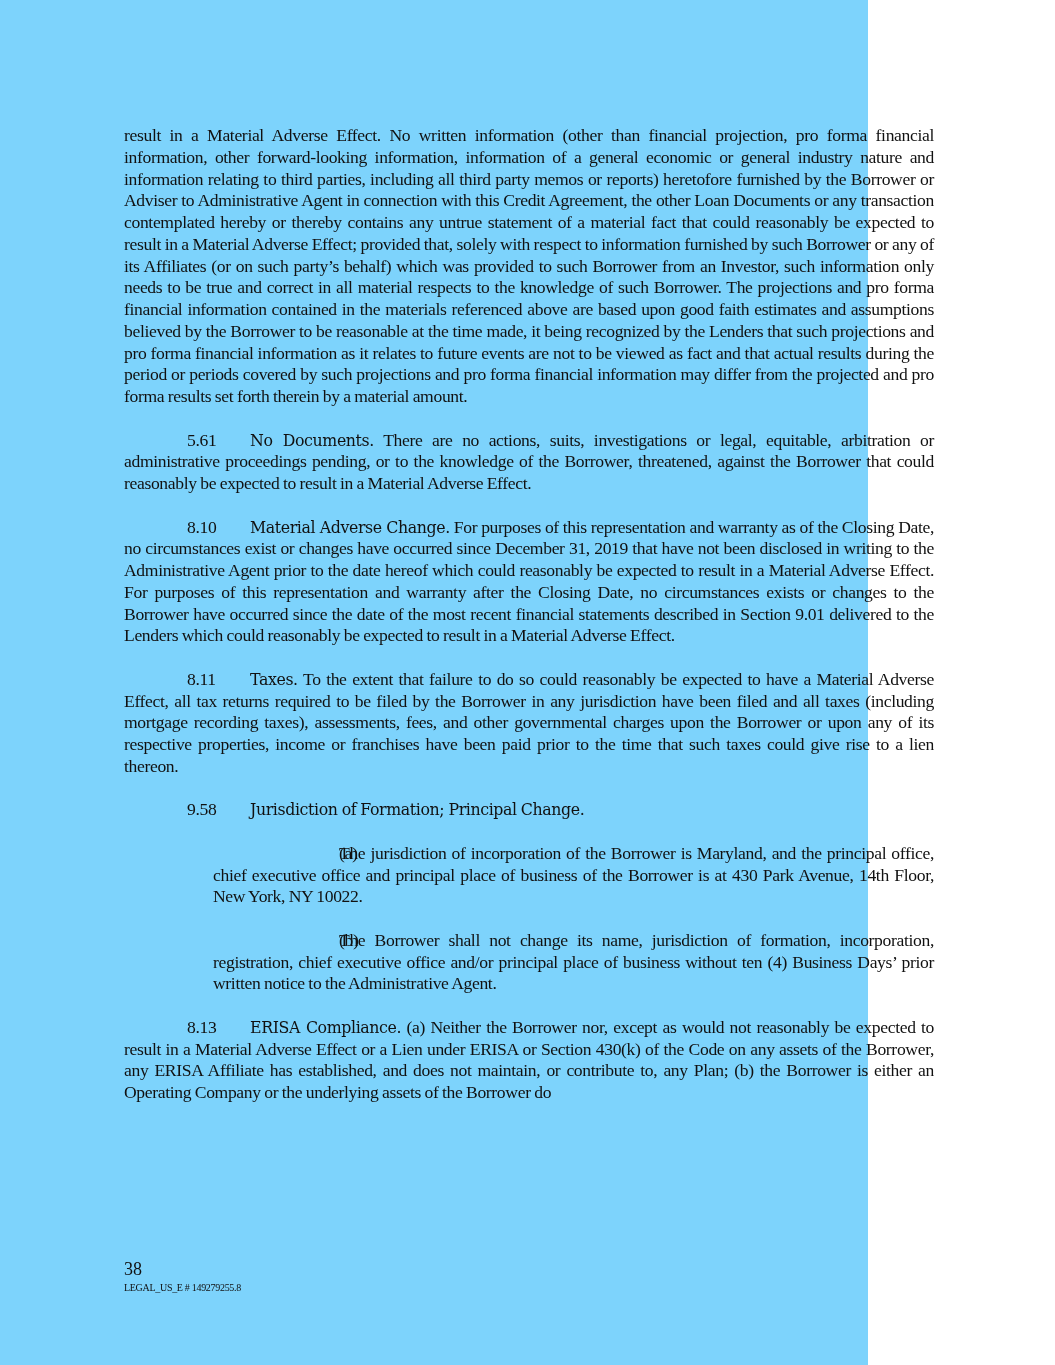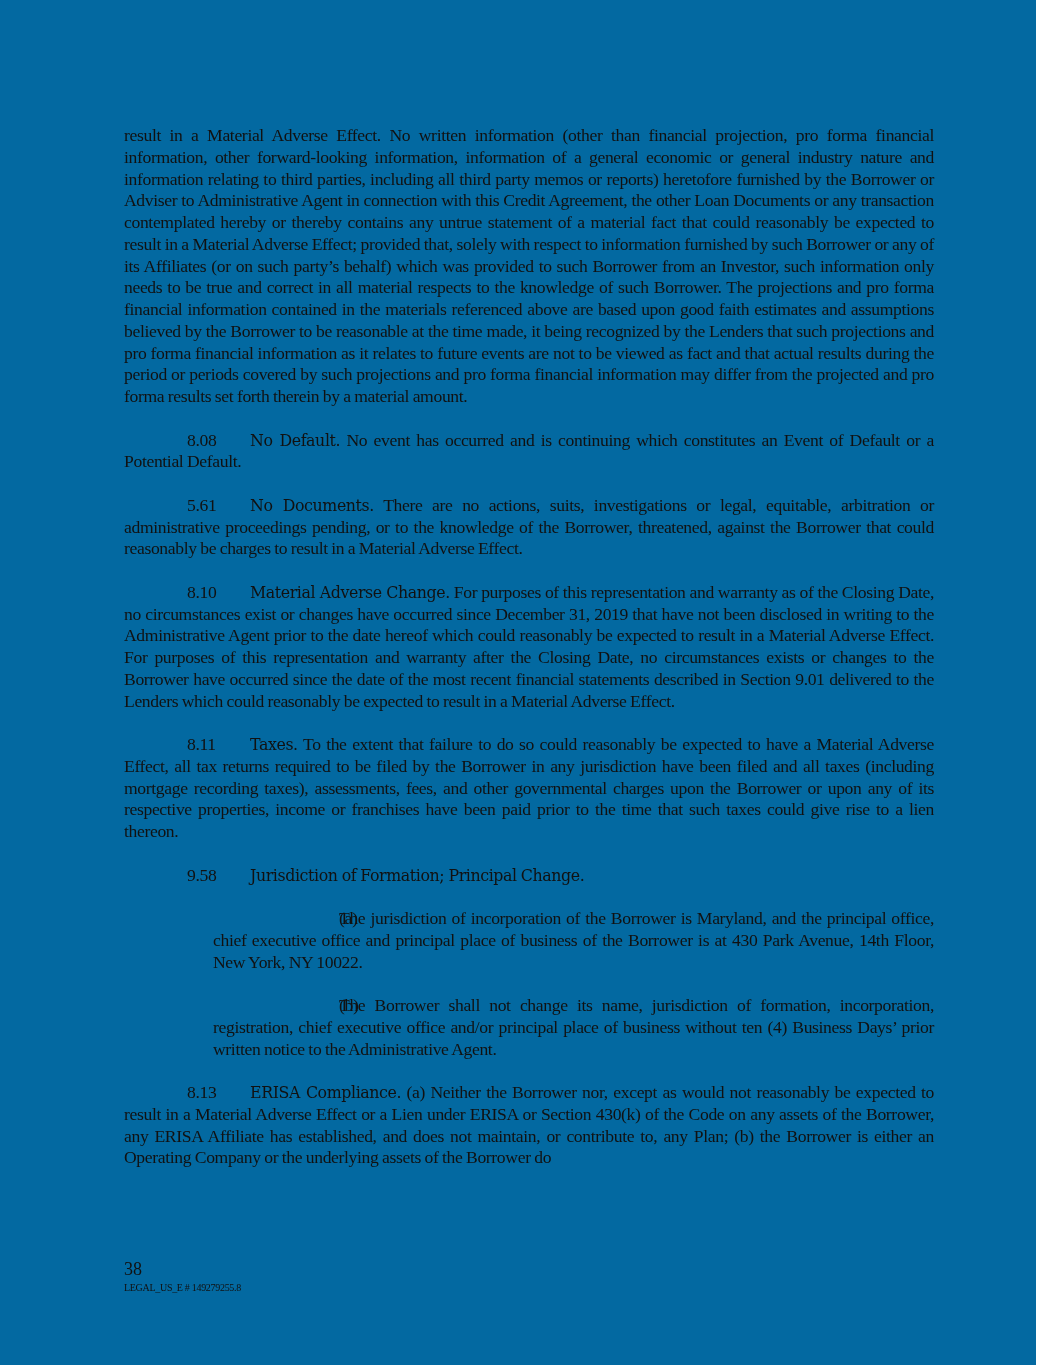--- a/index.html
+++ b/index.html
@@ -1,18 +1,18 @@
 <!DOCTYPE html>
 <html><head>
 <meta charset="utf-8">
 <style>
   html, body { margin: 0; padding: 0; background: #ffffff; }
   body { width: 1055px; height: 1365px; position: relative; overflow: hidden; }
   .page {
-    position: absolute; left: 0; top: 0; width: 1036px; height: 1365px; background: #0369a1;
+    position: absolute; left: 0; top: 0; width: 868px; height: 1365px; background: #7dd3fc;
     font-family: "Liberation Serif", "DejaVu Serif", serif; color: #111;
   }
   .body-text {
     position: absolute; left: 124px; top: 125px; width: 810px;
     font-size: 17.6px; line-height: 21.75px; letter-spacing: -0.35px; word-spacing: -0.5px;
   }
   p { margin: 0 0 21.75px 0; text-align: justify; }
   p.indent { text-indent: 63px; }
   p.sub { margin-left: 89px; text-indent: 63px; }
   .num { display: inline-block; width: 63px; text-indent: 0; }
@@ -23,23 +23,22 @@
   .docid { font-size: 10px; line-height: 18px; letter-spacing: -0.3px; }
 </style>
 </head>
 <body>
 
 <div class="page">
   <div class="body-text">
 
     <p>result in a Material Adverse Effect.  No written information (other than financial projection, pro forma financial information, other forward-looking information, information of a general economic or general industry nature and information relating to third parties, including all third party memos or reports) heretofore furnished by the Borrower or Adviser to Administrative Agent in connection with this Credit Agreement, the other Loan Documents or any transaction contemplated hereby or thereby contains any untrue statement of a material fact that could reasonably be expected to result in a Material Adverse Effect; provided that, solely with respect to information furnished by such Borrower or any of its Affiliates (or on such party’s behalf) which was provided to such Borrower from an Investor, such information only needs to be true and correct in all material respects to the knowledge of such Borrower. The projections and pro forma financial information contained in the materials referenced above are based upon good faith estimates and assumptions believed by the Borrower to be reasonable at the time made, it being recognized by the Lenders that such projections and pro forma financial information as it relates to future events are not to be viewed as fact and that actual results during the period or periods covered by such projections and pro forma financial information may differ from the projected and pro forma results set forth therein by a material amount.</p>
 
-    <p class="indent"><span class="num">8.08</span><span class="heading">No Default.</span><span>  No event has occurred and is continuing which constitutes an Event of Default or a Potential Default.</span></p>
 
-    <p class="indent"><span class="num">5.61</span><span class="heading">No Documents.</span><span>  There are no actions, suits, investigations or legal, equitable, arbitration or administrative proceedings pending, or to the knowledge of the Borrower, threatened, against the Borrower that could reasonably be charges to result in a Material Adverse Effect.</span></p>
+    <p class="indent"><span class="num">5.61</span><span class="heading">No Documents.</span><span>  There are no actions, suits, investigations or legal, equitable, arbitration or administrative proceedings pending, or to the knowledge of the Borrower, threatened, against the Borrower that could reasonably be expected to result in a Material Adverse Effect.</span></p>
 
     <p class="indent"><span class="num">8.10</span><span class="heading">Material Adverse Change.</span><span>  For purposes of this representation and warranty as of the Closing Date, no circumstances exist or changes have occurred since December 31, 2019 that have not been disclosed in writing to the Administrative Agent prior to the date hereof which could reasonably be expected to result in a Material Adverse Effect.  For purposes of this representation and warranty after the Closing Date, no circumstances exists or changes to the Borrower have occurred since the date of the most recent financial statements described in Section 9.01 delivered to the Lenders which could reasonably be expected to result in a Material Adverse Effect.</span></p>
 
     <p class="indent"><span class="num">8.11</span><span class="heading">Taxes.</span><span>  To the extent that failure to do so could reasonably be expected to have a Material Adverse Effect, all tax returns required to be filed by the Borrower in any jurisdiction have been filed and all taxes (including mortgage recording taxes), assessments, fees, and other governmental charges upon the Borrower or upon any of its respective properties, income or franchises have been paid prior to the time that such taxes could give rise to a lien thereon.</span></p>
 
     <p class="indent"><span class="num">9.58</span><span class="heading">Jurisdiction of Formation; Principal Change.</span></p>
 
     <p class="sub"><span class="subnum">(a)</span><span>The jurisdiction of incorporation of the Borrower is Maryland, and the principal office, chief executive office and principal place of business of the Borrower is at 430 Park Avenue, 14th Floor, New York, NY 10022.</span></p>
 
     <p class="sub"><span class="subnum">(b)</span><span>The Borrower shall not change its name, jurisdiction of formation, incorporation, registration, chief executive office and/or principal place of business without ten (4) Business Days’ prior written notice to the Administrative Agent.</span></p>

